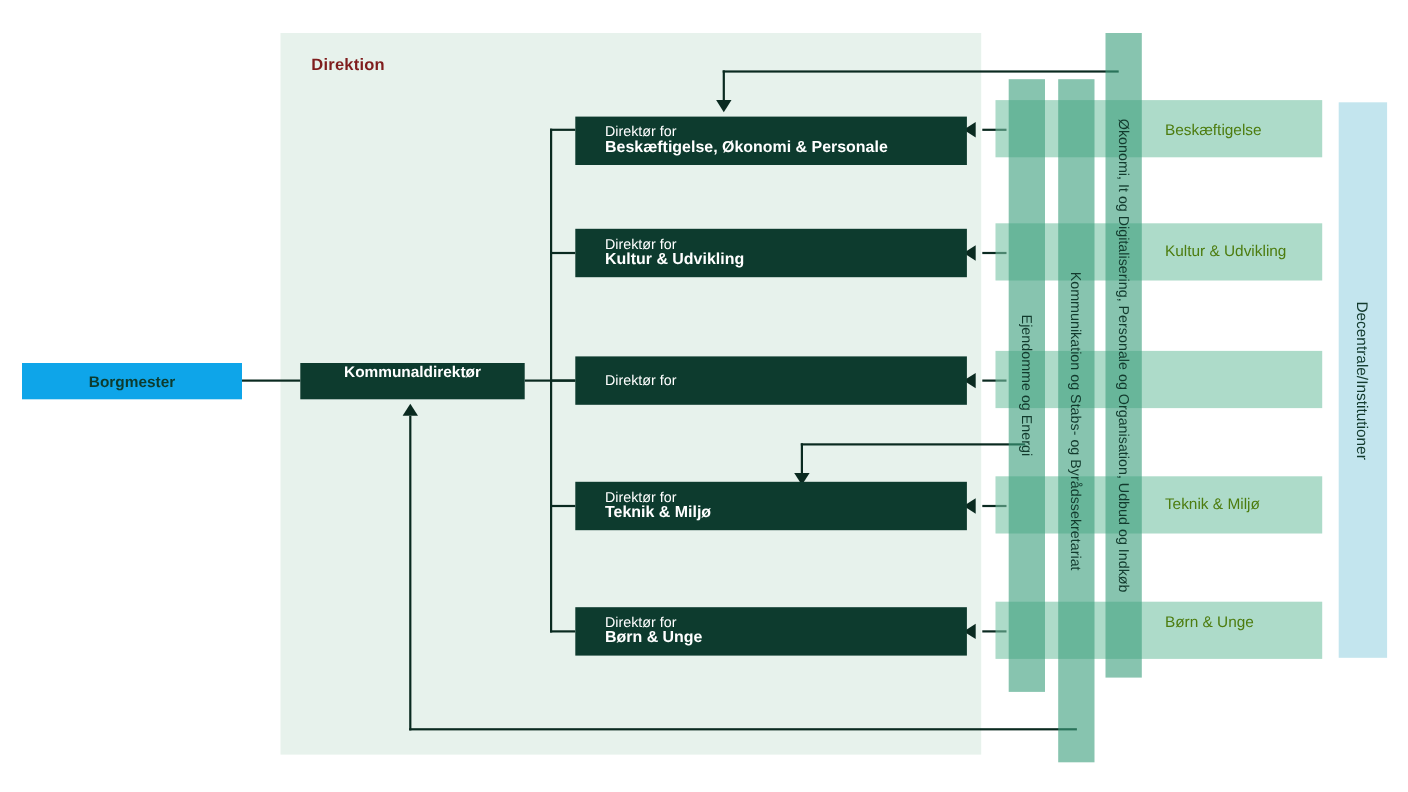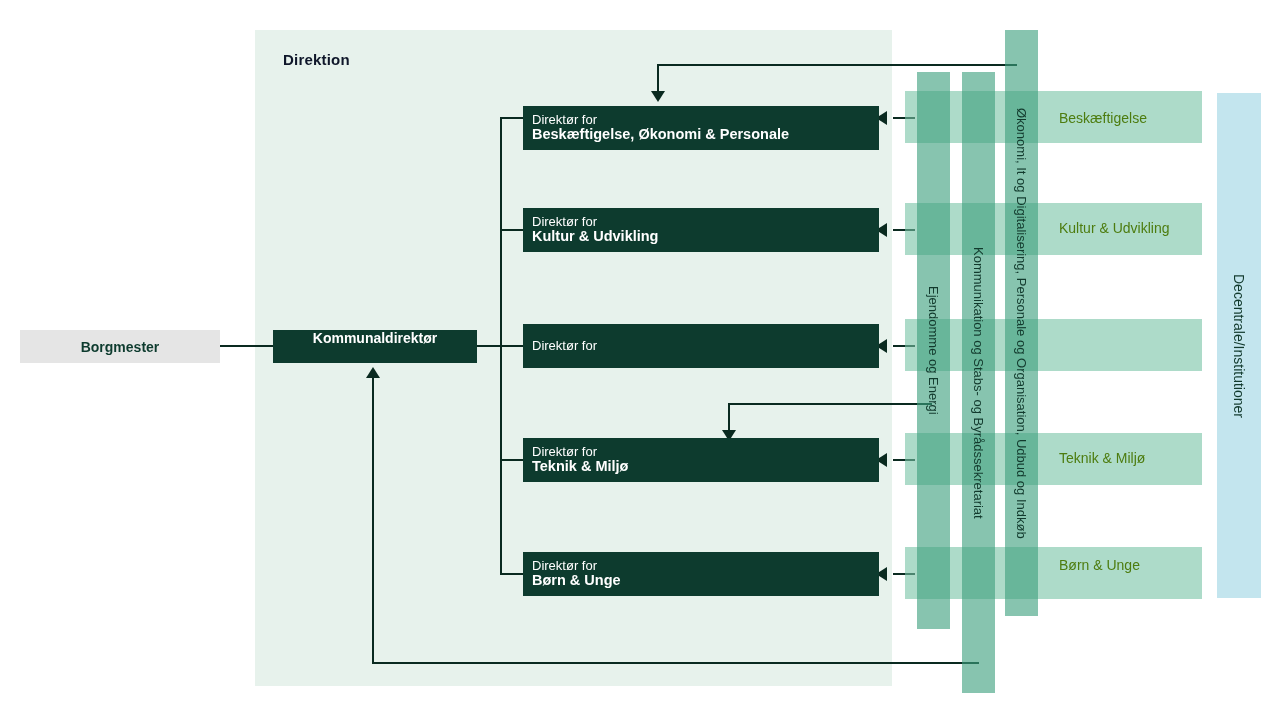--- a/index.html
+++ b/index.html
@@ -26,32 +26,32 @@
     width: 637px;
     height: 656px;
     background: #e7f2ec;
   }
   .direktion-title {
     position: absolute;
     left: 283px;
     top: 51px;
     font-size: 15px;
     font-weight: bold;
-    color: #0f172a;
+    color: #7f1d1d;
     letter-spacing: 0.2px;
   }
 
   
   .box-borgmester {
     position: absolute;
     left: 20px;
     top: 330px;
     width: 200px;
     height: 33px;
-    background: #e5e5e5;
+    background: #0ea5e9;
     color: #0d3b2e;
     font-size: 14px;
     font-weight: bold;
     display: flex;
     align-items: center;
     justify-content: center;
   }
   .box-kommunaldirektor {
     position: absolute;
     left: 273px;
@@ -67,21 +67,21 @@
     justify-content: center;
   }
 
   .dir-box {
     position: absolute;
     left: 523px;
     width: 356px;
     height: 44px;
     background: #0d3b2e;
     color: #ffffff;
-    padding: 0 0 0 9px;
+    padding: 0 0 0 27px;
     box-sizing: border-box;
     display: flex;
     flex-direction: column;
     justify-content: center;
     line-height: 1.08;
   }
   .dir-line1 {
     font-size: 13px;
     font-weight: normal;
   }

